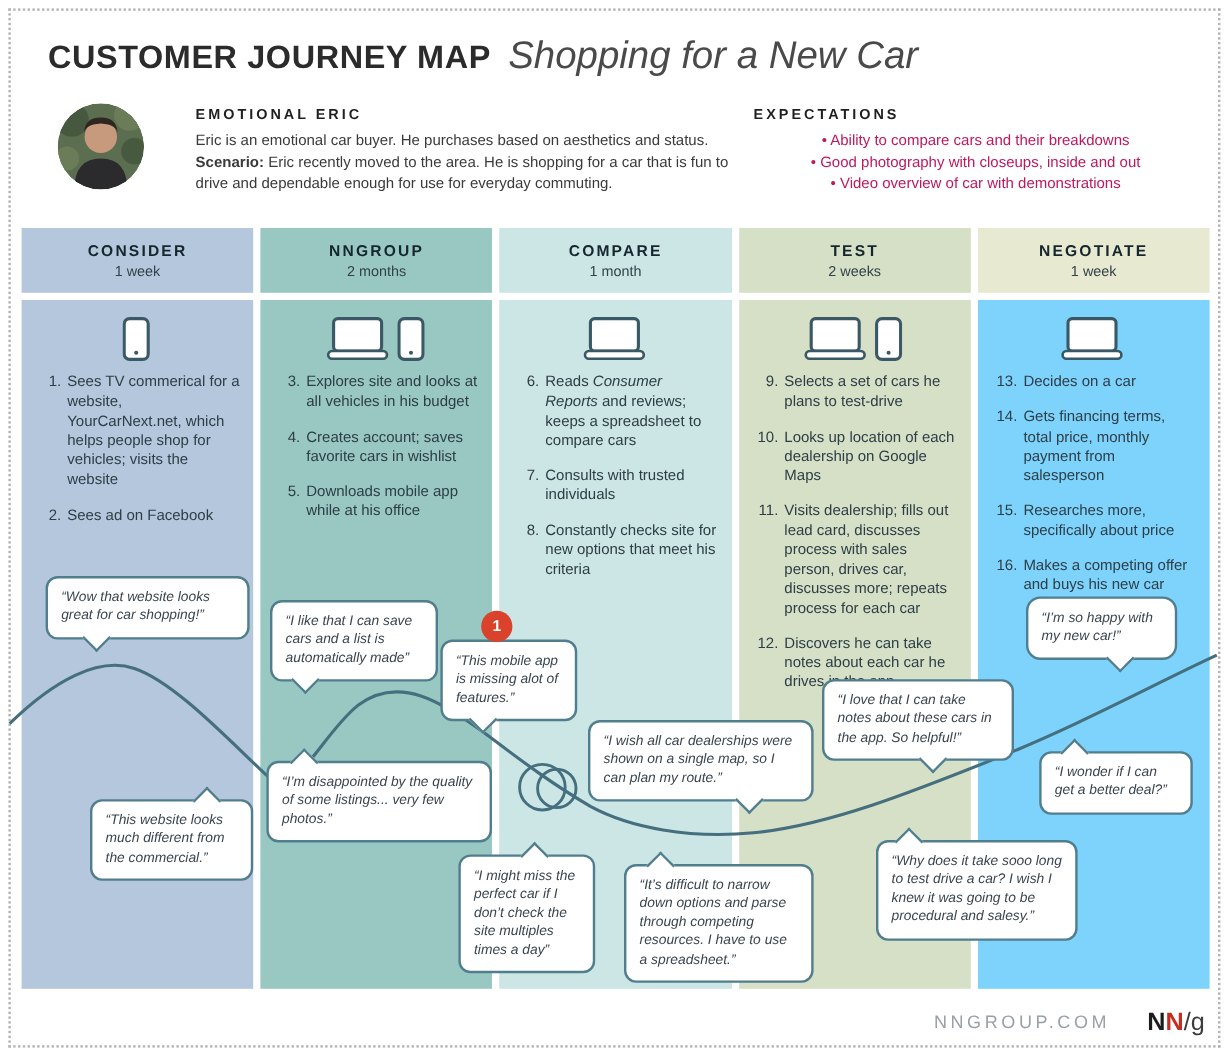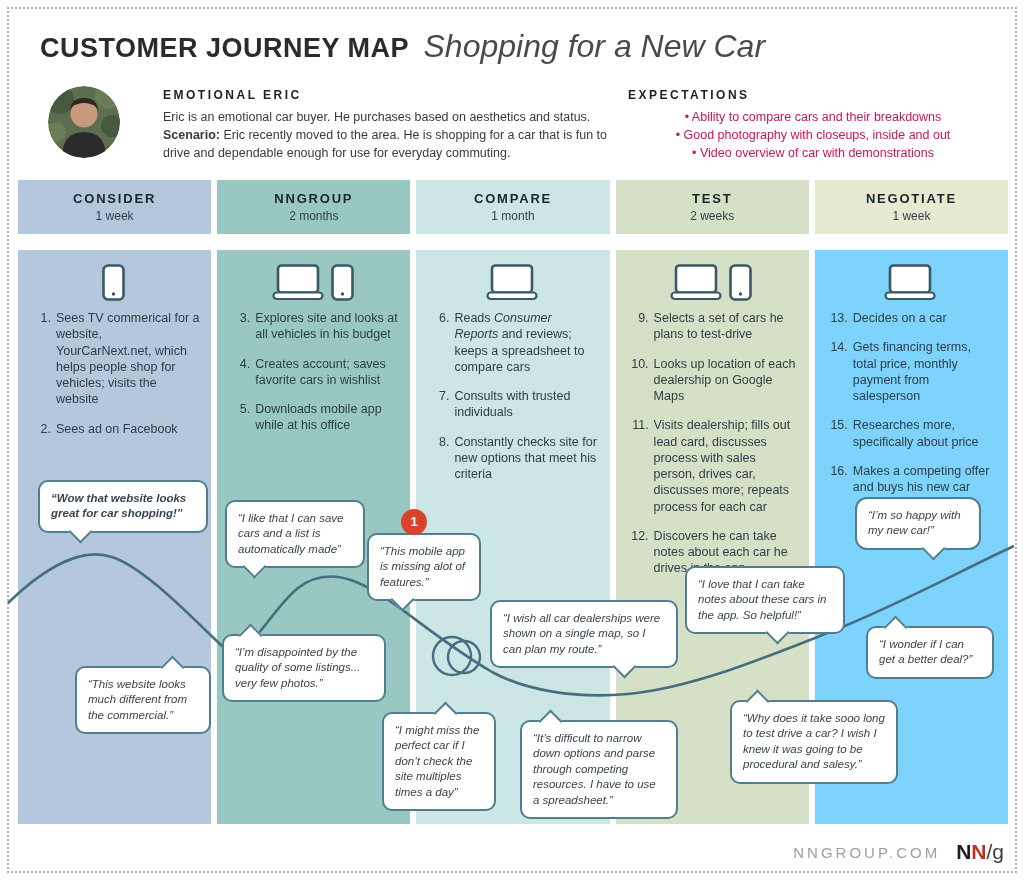--- a/index.html
+++ b/index.html
@@ -18,21 +18,21 @@
   .avatar{position:absolute;left:48px;top:86px;width:72px;height:72px;border-radius:50%;overflow:hidden;}
   .persona-block{position:absolute;left:163px;top:88px;width:448px;}
   .expect-block{position:absolute;left:628px;top:88px;width:370px;}
   .section-heading{font-size:12px;font-weight:bold;letter-spacing:2.5px;color:#1f1f1f;margin-bottom:7px;}
   .body-text{font-size:12.5px;line-height:1.42;color:#3a3a3a;margin:0;}
   .expect-list{margin:0;padding:0;list-style:none;}
   .expect-list li{font-size:12.5px;line-height:1.42;color:#be185d;text-align:center;}
   .expect-list li::before{content:"• ";}
 
   
-  #stage-headers{position:absolute;left:18px;top:180px;width:990px;height:54px;display:flex;gap:6px;}
+  #stage-headers{position:absolute;left:18px;top:190px;width:990px;height:54px;display:flex;gap:6px;}
   .stage-header{flex:1;display:flex;flex-direction:column;align-items:center;justify-content:center;}
   .stage-name{font-size:13px;font-weight:bold;letter-spacing:1.8px;color:#16262e;}
   .stage-duration{font-size:12px;color:#33424a;margin-top:3px;}
   #stage-columns{position:absolute;left:18px;top:250px;width:990px;height:574px;display:flex;gap:6px;}
   .stage-col{flex:1;box-sizing:border-box;padding:9px 11px 0 9px;}
   .icon-row{display:flex;justify-content:center;align-items:flex-end;gap:7px;height:42px;margin-bottom:9px;}
   .step{display:flex;margin-bottom:13px;}
   .step-num{flex:0 0 24px;text-align:right;margin-right:5px;font-size:12.5px;line-height:1.3;color:#2e3d46;}
   .step-text{font-size:12.5px;line-height:1.3;color:#2e3d46;}
 
@@ -43,21 +43,21 @@
   #quotes-layer{position:absolute;left:0;top:0;width:1024px;height:880px;z-index:6;pointer-events:none;}
   .bubble{position:absolute;box-sizing:border-box;background:#fff;border:2px solid #517e8e;border-radius:10px;
           padding:9px 11px;font-size:11.5px;font-style:italic;line-height:1.34;color:#39444e;}
   .tail{position:absolute;width:15px;height:15px;background:#fff;transform:rotate(45deg);margin-left:-8px;}
   .tail.bottom{bottom:-9px;border-right:2px solid #517e8e;border-bottom:2px solid #517e8e;}
   .tail.top{top:-9px;border-left:2px solid #517e8e;border-top:2px solid #517e8e;}
   .badge{position:absolute;top:-26px;left:32px;width:26px;height:26px;border-radius:50%;background:#d9432b;
          color:#fff;font-style:normal;font-weight:bold;font-size:13px;display:flex;align-items:center;justify-content:center;}
 
   
-  .footer{position:absolute;right:20px;bottom:16px;display:flex;align-items:center;gap:16px;}
+  .footer{position:absolute;right:20px;bottom:16px;display:flex;align-items:center;gap:31px;}
   .footer-site{font-size:15px;letter-spacing:3px;color:#9aa0a5;}
   .logo{font-size:21px;color:#3c3c3c;}
   .logo .nn1{font-weight:bold;color:#1c1c1c;}
   .logo .nn2{font-weight:bold;color:#c52f21;}
   .logo .nng{font-weight:normal;color:#3c3c3c;}
 </style>
 </head>
 <body>
 
 <div class="canvas">
@@ -248,25 +248,25 @@
              C 332 562, 368 584, 408 614
              C 432 632, 458 652, 492 672
              C 525 690, 575 699, 628 694
              C 690 688, 760 660, 830 632
              C 900 604, 962 570, 1014 546" fill="none" stroke="#456f7f" stroke-width="2.6"></path>
     <circle cx="452" cy="656" r="19" fill="none" stroke="#456f7f" stroke-width="2.4"></circle>
     <circle cx="464" cy="657" r="16" fill="none" stroke="#456f7f" stroke-width="2.4"></circle>
   </svg>
 
   <div id="quotes-layer">
-      <div class="bubble" style="left: 38px; top: 480px; width: 170px; font-weight: bold;"><span>“Wow that website looks great for car shopping!”</span><span class="tail bottom" style="left:24%"></span></div>
+      <div class="bubble" style="left: 38px; top: 480px; width: 170px;"><span>“Wow that website looks great for car shopping!”</span><span class="tail bottom" style="left:24%"></span></div>
       <div class="bubble" style="left: 75px; top: 666px; width: 136px;"><span>“This website looks much different from the commercial.”</span><span class="tail top" style="left:72%"></span></div>
       <div class="bubble" style="left: 225px; top: 500px; width: 140px;"><span>“I like that I can save cars and a list is automatically made”</span><span class="tail bottom" style="left:20%"></span></div>
       <div class="bubble" style="left: 367px; top: 533px; width: 114px;"><span>“This mobile app is missing alot of features.”</span><span class="tail bottom" style="left:30%"></span><span class="badge">1</span></div>
-      <div class="bubble" style="left: 222px; top: 634px; width: 164px;"><span>“I’m disappointed by the quality of some listings... very few photos.”</span><span class="tail top" style="left:16%"></span></div>
+      <div class="bubble" style="left: 222px; top: 634px; width: 188px;"><span>“I’m disappointed by the quality of some listings... very few photos.”</span><span class="tail top" style="left:16%"></span></div>
       <div class="bubble" style="left: 382px; top: 712px; width: 114px;"><span>“I might miss the perfect car if I don’t check the site multiples times a day”</span><span class="tail top" style="left:55%"></span></div>
       <div class="bubble" style="left: 490px; top: 600px; width: 188px;"><span>“I wish all car dealerships were shown on a single map, so I can plan my route.”</span><span class="tail bottom" style="left:72%"></span></div>
       <div class="bubble" style="left: 520px; top: 720px; width: 158px;"><span>“It’s difficult to narrow down options and parse through competing resources. I have to use a spreadsheet.”</span><span class="tail top" style="left:18%"></span></div>
       <div class="bubble" style="left: 685px; top: 566px; width: 160px;"><span>“I love that I can take notes about these cars in the app. So helpful!”</span><span class="tail bottom" style="left:58%"></span></div>
       <div class="bubble" style="left: 730px; top: 700px; width: 168px;"><span>“Why does it take sooo long to test drive a car? I wish I knew it was going to be procedural and salesy.”</span><span class="tail top" style="left:15%"></span></div>
       <div class="bubble" style="left: 855px; top: 497px; width: 126px; border-radius: 12px;"><span>“I’m so happy with my new car!”</span><span class="tail bottom" style="left:62%"></span></div>
       <div class="bubble" style="left: 866px; top: 626px; width: 128px;"><span>“I wonder if I can get a better deal?”</span><span class="tail top" style="left:22%"></span></div>
     </div>
 
   <div class="footer">

